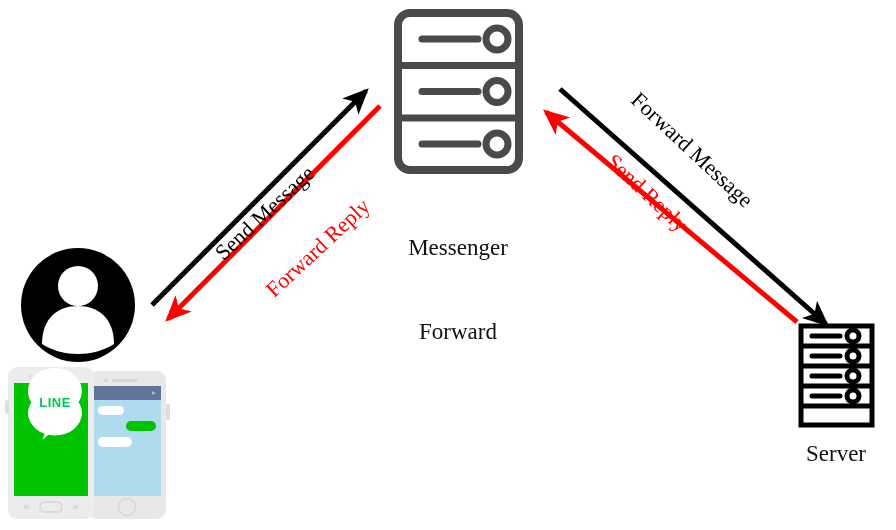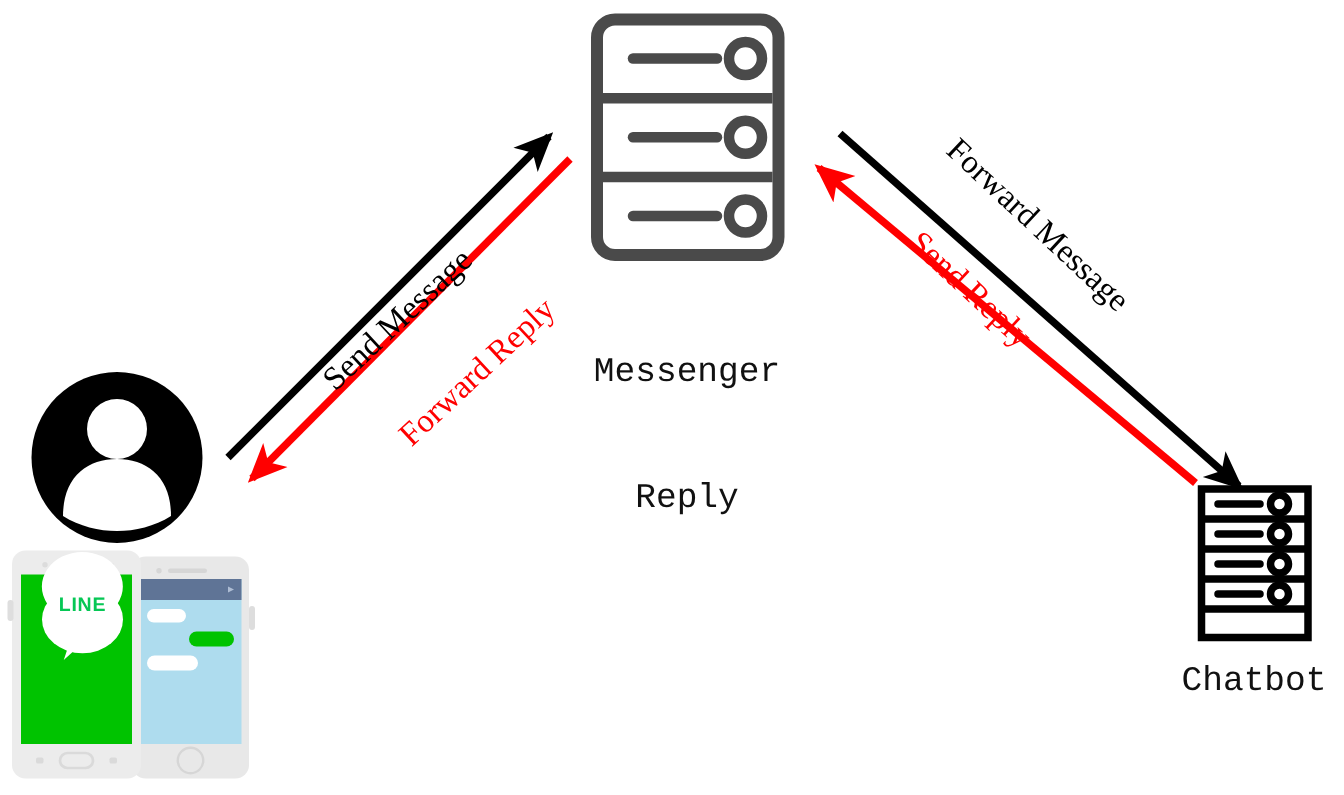--- a/index.html
+++ b/index.html
@@ -17,21 +17,21 @@
   #diagram {
     position: absolute;
     inset: 0;
     width: 896px;
     height: 530px;
   }
   .node-label {
     position: absolute;
     text-align: center;
     color: #111111;
-    font-family: Liberation Mono, monospace;
+    font-family: Liberation Serif, serif;
     font-size: 23px;
     line-height: 28px;
     white-space: pre;
   }
   #messenger-server-label {
     left: 358px;
     top: 178px;
     width: 200px;
   }
   #chatbot-label {
@@ -197,24 +197,24 @@
 
   <line x1="380" y1="106" x2="168" y2="319" stroke="#ff0000" stroke-width="5" marker-end="url(#arrow-red)"></line>
 
   <line x1="560" y1="89" x2="826" y2="324" stroke="#000000" stroke-width="5" marker-end="url(#arrow-black)"></line>
 
   <line x1="797" y1="322" x2="546" y2="112" stroke="#ff0000" stroke-width="5" marker-end="url(#arrow-red)"></line>
 </svg>
 
 <div class="node-label" id="messenger-server-label">
   <div>Messenger</div>
-  <div>Reply</div>
+  <div>Forward</div>
 </div>
 
-<div class="node-label" id="chatbot-label">Chatbot</div>
+<div class="node-label" id="chatbot-label">Server</div>
 
 <div class="edge-label black" id="label-send-message">Send Message</div>
 
 <div class="edge-label red" id="label-forward-reply">Forward Reply</div>
 
 <div class="edge-label black" id="label-forward-message">Forward Message</div>
 
 <div class="edge-label red" id="label-send-reply">Send Reply</div>
 
 <div id="line-logo-text">LINE</div>

